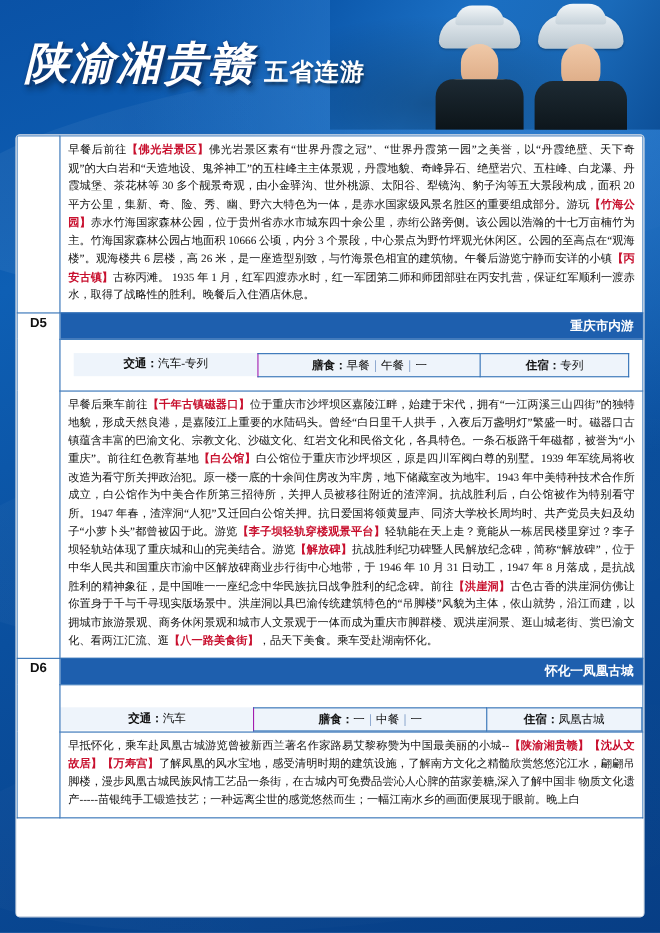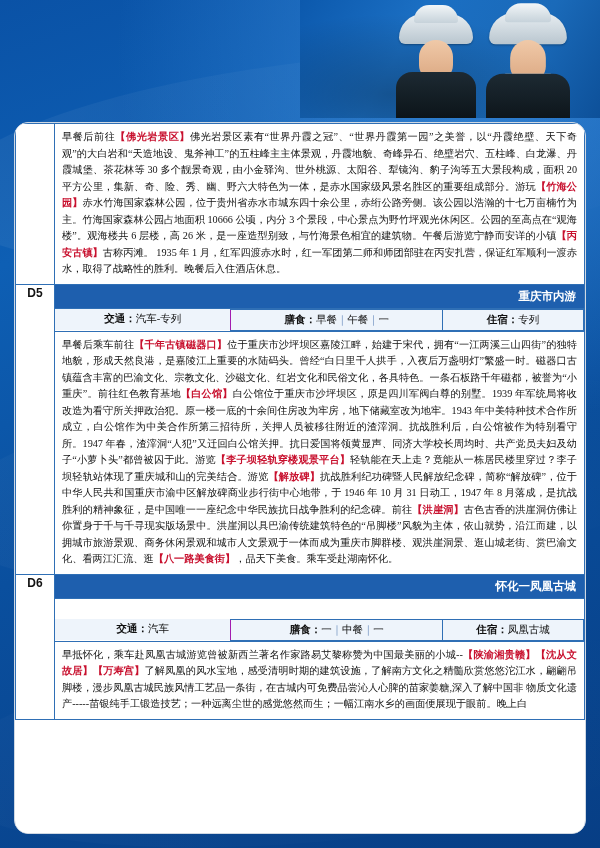--- a/index.html
+++ b/index.html
@@ -127,21 +127,21 @@
     padding-bottom: 4px;
     letter-spacing: 1px;
   }
 
   
   .card {
     position: relative;
     margin: 4px 14px 0 14px;
     background: #ffffff;
     border: 1px solid #cfd8e3;
-    border-radius: 14px;
+    border-radius: 4px;
     height: 712px;
     overflow: hidden;
   }
 
   table.itin {
     width: 100%;
     border-collapse: collapse;
     table-layout: fixed;
   }
   table.itin td, table.itin th {
@@ -215,37 +215,41 @@
       <div class="collar"></div>
       <div class="body"></div>
     </div>
     <div class="ethnic-figure fig-b">
       <div class="hat"></div>
       <div class="face"></div>
       <div class="collar"></div>
       <div class="body"></div>
     </div>
   </div>
+  <div class="title-wrap">
+    <div class="title-main">陕渝湘贵赣</div>
+    <div class="title-sub">五省连游</div>
+  </div>
 </div>
 
 <div class="card">
   <table class="itin">
     <tbody>
 
       <tr>
         <td class="col-day day-cell"></td>
         <td class="body-text">早餐后前往<span class="hl">【佛光岩景区】</span>佛光岩景区素有“世界丹霞之冠”、“世界丹霞第一园”之美誉，以“丹霞绝壁、天下奇观”的大白岩和“天造地设、鬼斧神工”的五柱峰主主体景观，丹霞地貌、奇峰异石、绝壁岩穴、五柱峰、白龙瀑、丹霞城堡、茶花林等 30 多个靓景奇观，由小金驿沟、世外桃源、太阳谷、犁镜沟、豹子沟等五大景段构成，面积 20 平方公里，集新、奇、险、秀、幽、野六大特色为一体，是赤水国家级风景名胜区的重要组成部分。游玩<span class="hl">【竹海公园】</span>赤水竹海国家森林公园，位于贵州省赤水市城东四十余公里，赤绗公路旁侧。该公园以浩瀚的十七万亩楠竹为主。竹海国家森林公园占地面积 10666 公顷，内分 3 个景段，中心景点为野竹坪观光休闲区。公园的至高点在“观海楼”。观海楼共 6 层楼，高 26 米，是一座造型别致，与竹海景色相宜的建筑物。午餐后游览宁静而安详的小镇<span class="hl">【丙安古镇】</span>古称丙滩。 1935 年 1 月，红军四渡赤水时，红一军团第二师和师团部驻在丙安扎营，保证红军顺利一渡赤水，取得了战略性的胜利。晚餐后入住酒店休息。</td>
       </tr>
 
       <tr>
         <td class="col-day day-cell" rowspan="3">D5</td>
         <td class="section-title">重庆市内游</td>
       </tr>
       <tr>
-        <td style="padding:0;">
+        <td style="padding:12px;">
           <table class="info-bar" style="width:100%;border-collapse:collapse;table-layout:fixed;">
             <tbody>
                 <tr>
               <td style="width:33.3%;border:none;">
                 <span class="lbl">交通：</span><span>汽车-专列</span>
               </td>
               <td class="seg" style="width:40%;">
                 <span class="lbl">膳食：</span><span>早餐</span><span class="sep">｜</span><span>午餐</span><span class="sep">｜</span><span>一</span>
               </td>
               <td class="seg" style="width:26.7%;">

